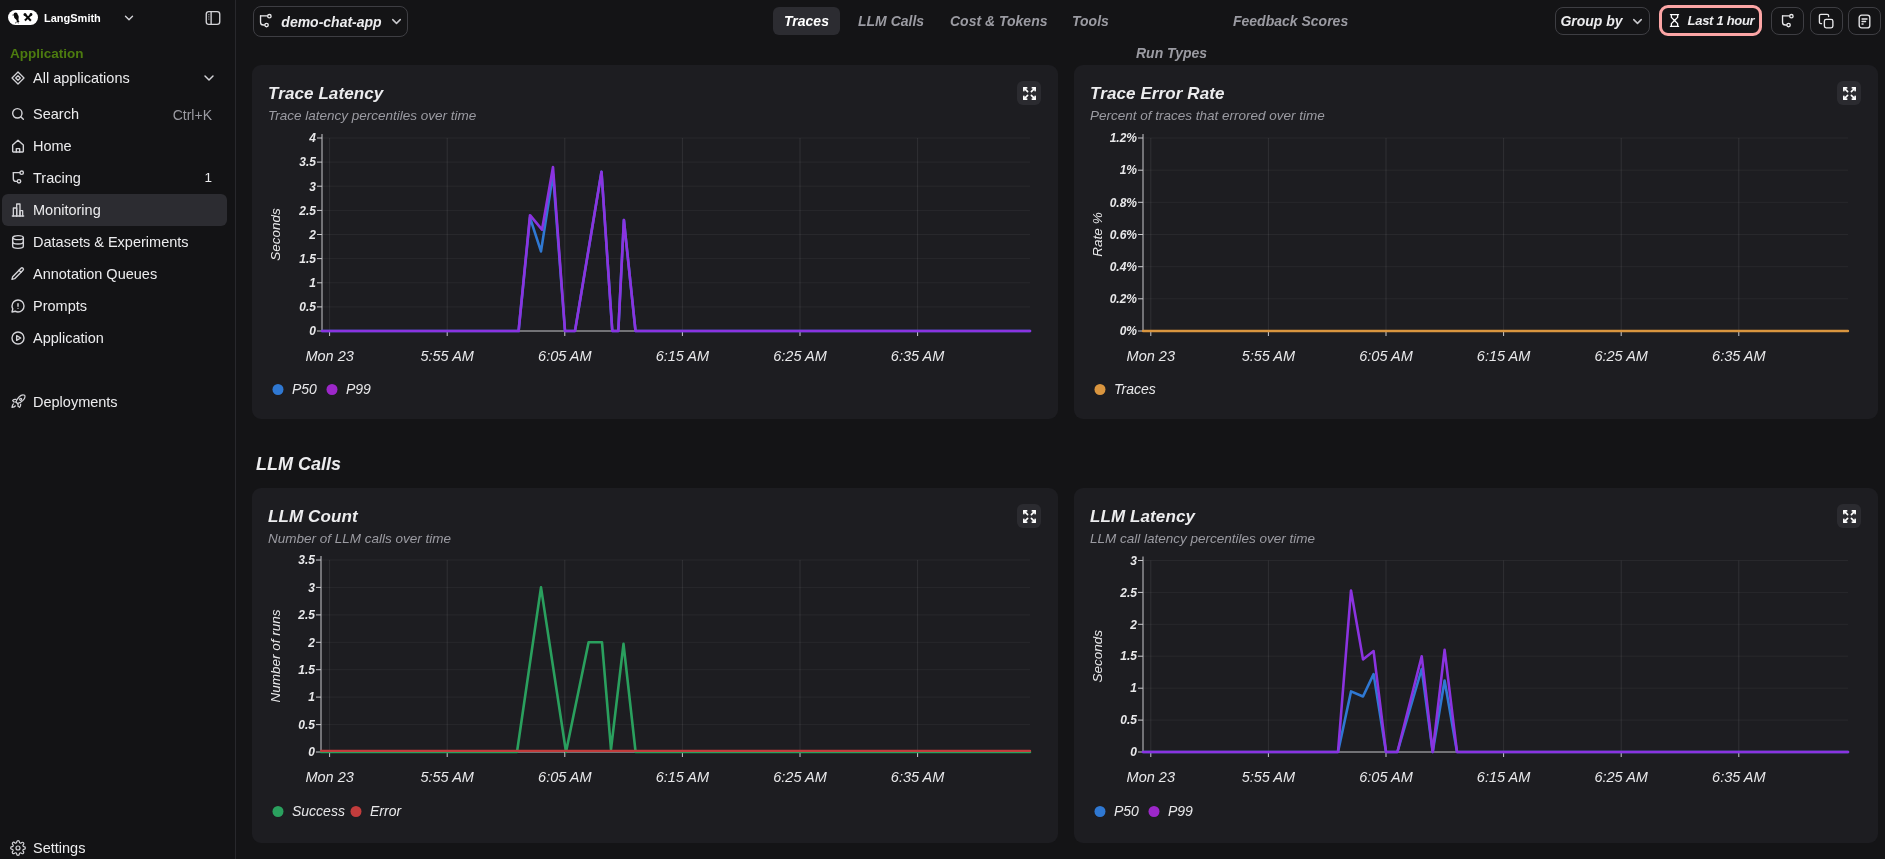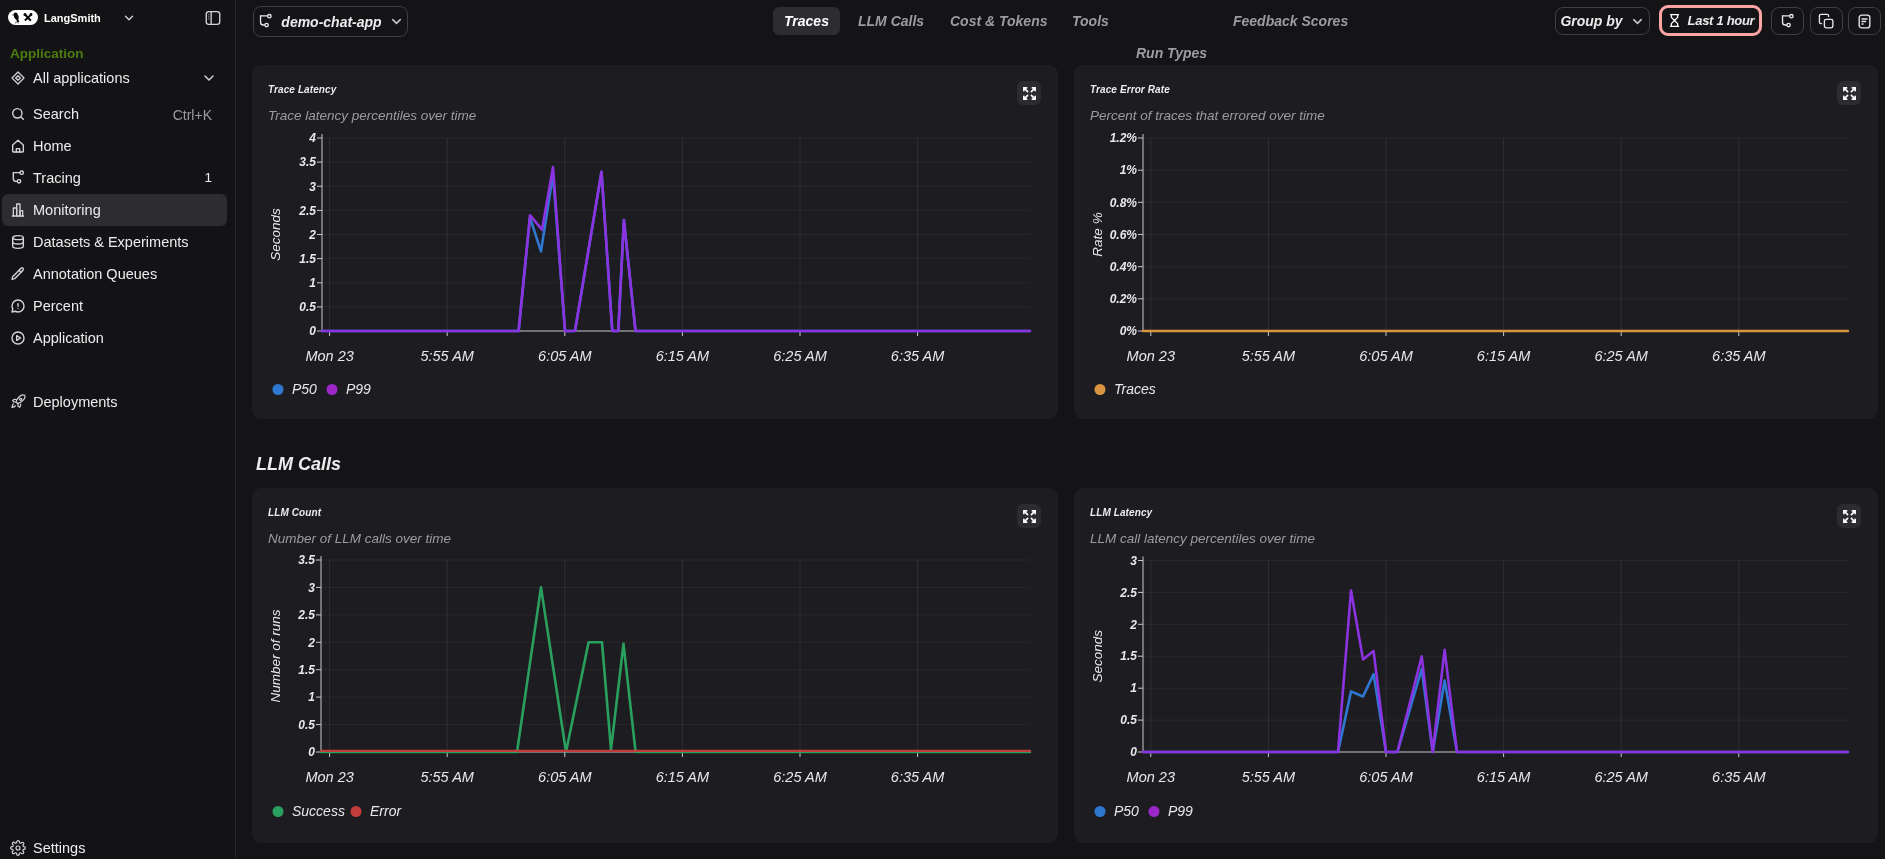--- a/index.html
+++ b/index.html
@@ -1,20 +1,20 @@
 <!DOCTYPE html>
 <html><head><meta charset="utf-8"><style>
 * { margin:0; padding:0; box-sizing:border-box; }
 html,body { width:1885px; height:859px; background:#141416; overflow:hidden;
   font-family:"Liberation Sans",sans-serif; }
 #sidebar { position:absolute; left:0; top:0; width:236px; height:859px;
   background:#131315; border-right:1px solid #28282c; }
 #main { position:absolute; left:236px; top:2px; width:1649px; height:669px;font-style:italic; }
 .card { position:absolute; background:#1d1d21; border-radius:9px; }
-.ctitle { position:absolute; left:16px; top:19px; font-size:10px; font-weight:700; color:#ececee; letter-spacing:.1px;}
+.ctitle { position:absolute; left:16px; top:19px; font-size:17px; font-weight:700; color:#ececee; letter-spacing:.1px;}
 .csub { position:absolute; left:16px; top:43px; font-size:13.5px; color:#9b9ba2; }
 .expand { position:absolute; top:16px; right:17px; width:24px; height:24px; background:#2b2b30;
   border-radius:6px; display:flex; align-items:center; justify-content:center; }
 .nav { position:absolute; left:0; width:229px; height:32px; }
 .nav.active { left:2px; width:225px; background:#2c2c31; border-radius:6px; }
 .nav.active .nico { left:8px; } .nav.active .nlabel { left:31px;text-align:right; }
 .nico { position:absolute; left:10px; top:8px; width:16px; height:16px; }
 .nlabel { position:absolute; left:33px; top:7.5px; font-size:14.5px; font-weight:400; color:#ececee; }
 .kbd { position:absolute; right:17px; top:8.5px; font-size:14px; color:#9b9ba2; }
 .badge { position:absolute; right:17px; top:8px; font-size:13.5px; color:#ececee; }
@@ -435,21 +435,21 @@
             <path d="M13.5 6.5l3 3"></path>
           </svg></span>
         <span class="nlabel">Annotation Queues</span>
       </div>
 <div class="nav" style="top:290px;">
         <span class="nico"><svg width="16" height="16" viewBox="0 0 24 24" fill="none" stroke="#d4d4d8" stroke-width="2.0999999999999996" stroke-linecap="round" stroke-linejoin="round">
             <path d="M12 21a9 9 0 1 0-9-9c0 1.6.4 3.1 1.2 4.4L3 21l4.8-1.2A9 9 0 0 0 12 21z"></path>
             <path d="M12 8.5v4"></path>
             <path d="M12 15.5h.01"></path>
           </svg></span>
-        <span class="nlabel">Percent</span>
+        <span class="nlabel">Prompts</span>
       </div>
 <div class="nav" style="top:322px;">
         <span class="nico"><svg width="16" height="16" viewBox="0 0 24 24" fill="none" stroke="#d4d4d8" stroke-width="2.0999999999999996" stroke-linecap="round" stroke-linejoin="round">
             <circle cx="12" cy="12" r="9"></circle>
             <path d="M10 8.5l6 3.5-6 3.5z"></path>
           </svg></span>
         <span class="nlabel">Application</span>
       </div>
 <div class="nav" style="top:386px;">
         <span class="nico"><svg width="16" height="16" viewBox="0 0 24 24" fill="none" stroke="#d4d4d8" stroke-width="1.7999999999999998" stroke-linecap="round" stroke-linejoin="round">

